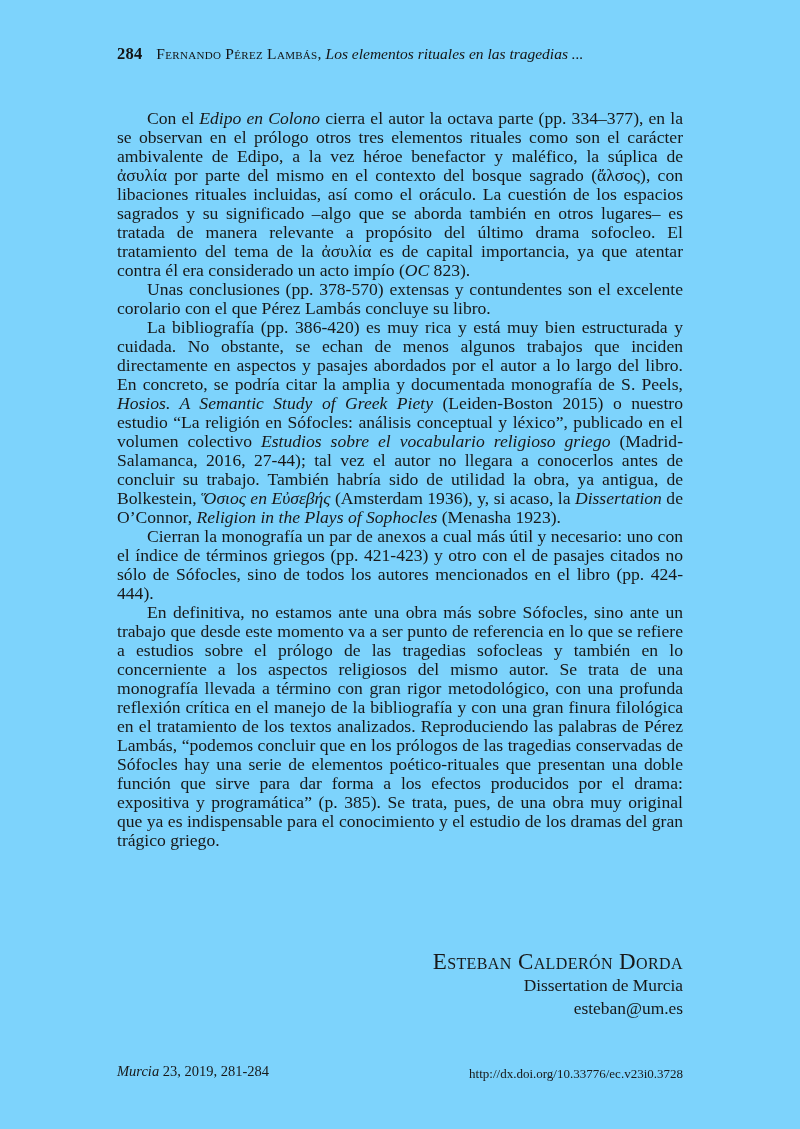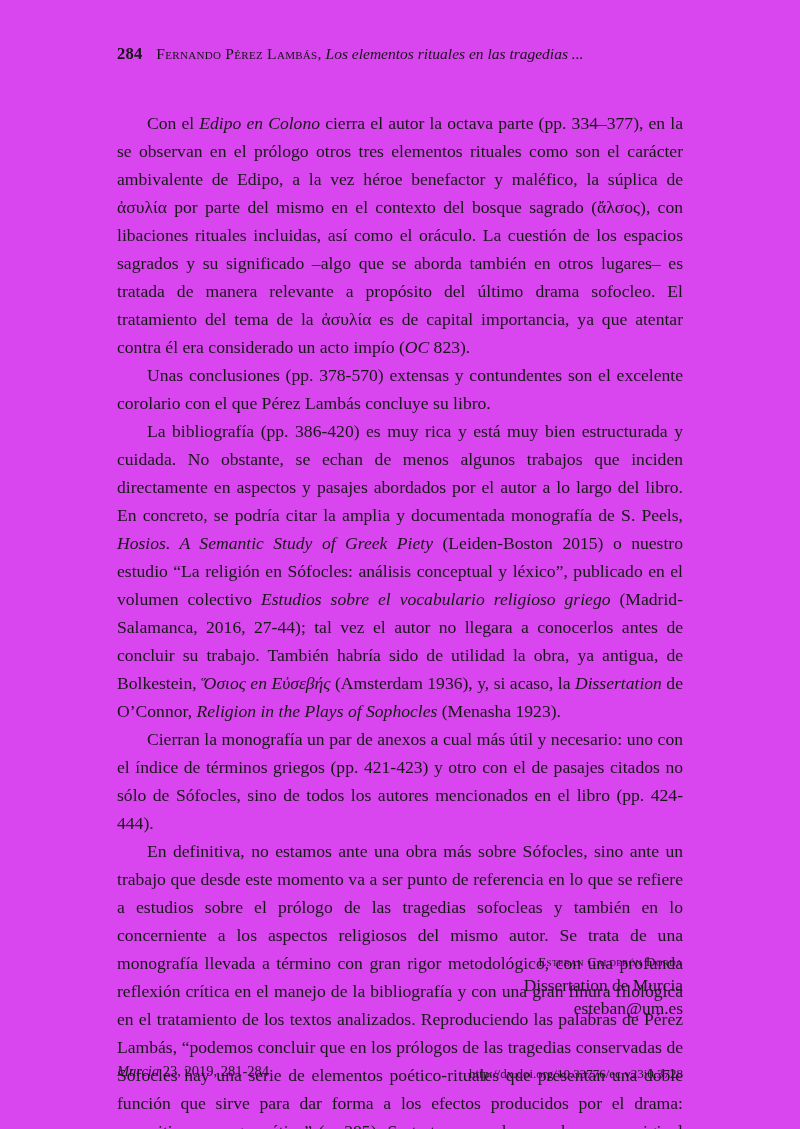--- a/index.html
+++ b/index.html
@@ -14,21 +14,21 @@
     font-family: "Liberation Serif", "DejaVu Serif", serif;
     color: #1a1a1a;
     overflow: hidden;
   }
 
   .page {
     position: absolute;
     left: 0; top: 0;
     width: 800px;
     height: 1129px;
-    background: #d946ef;
+    background: #7dd3fc;
   }
 
   
   .running-head {
     position: absolute;
     left: 117px;
     top: 44px;
     width: 566px;
     font-size: 15.5px;
     line-height: 20px;
@@ -54,42 +54,42 @@
     position: absolute;
     left: 117px;
     top: 109px;
     width: 566px;
   }
   .textblock p {
     margin: 0;
     text-indent: 30px;
     text-align: justify;
     font-size: 17.6px;
-    line-height: 28px;
+    line-height: 19px;
     color: #181818;
     -webkit-hyphens: none;
     hyphens: none;
   }
   i, .it { font-style: italic; }
 
   
   .signature {
     position: absolute;
     right: 117px;
     top: 950px;
     width: 420px;
     text-align: right;
     font-size: 17.4px;
     line-height: 23.5px;
     color: #181818;
   }
   .signature .sig-name {
     font-variant: small-caps;
     letter-spacing: 0.4px;
-    font-size: 13px;
+    font-size: 23px;
   }
 
   
   .footer {
     position: absolute;
     left: 117px;
     top: 1062px;
     width: 566px;
     font-size: 14.5px;
     line-height: 19px;

